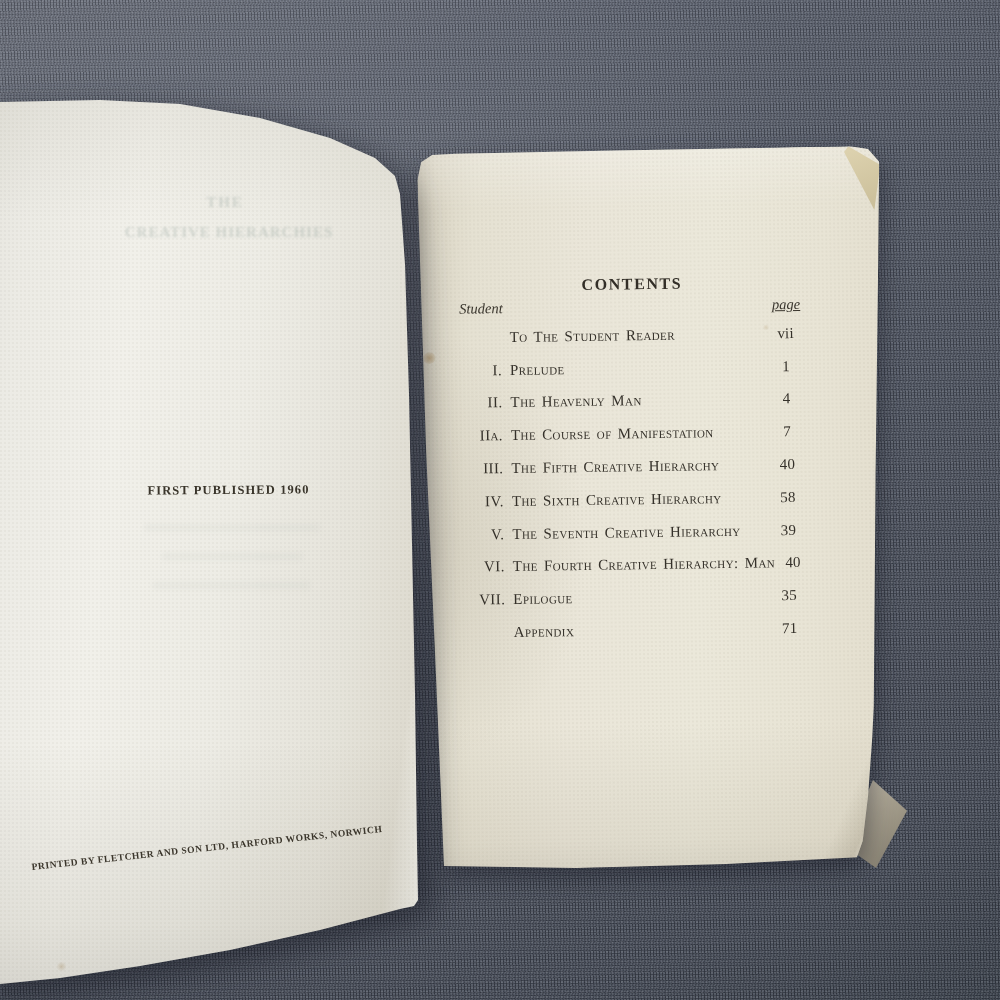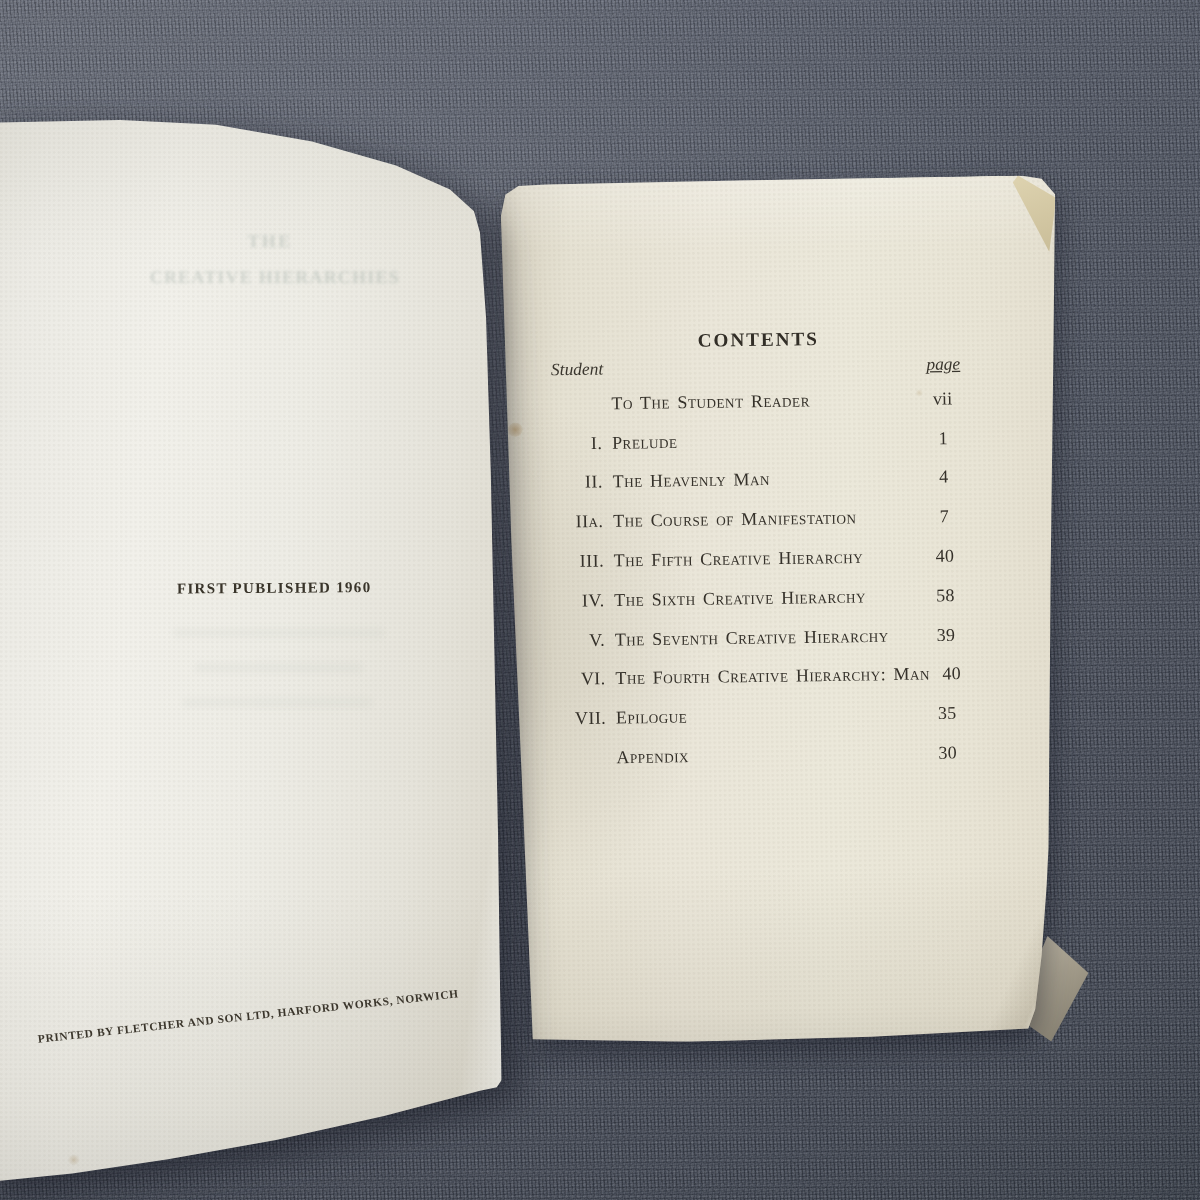--- a/index.html
+++ b/index.html
@@ -183,21 +183,21 @@
           <span class="pg">40</span>
         </div>
         <div class="toc-row">
           <span class="num">VII.</span>
           <span class="ttl">Epilogue</span>
           <span class="pg">35</span>
         </div>
         <div class="toc-row">
           <span class="num"></span>
           <span class="ttl">Appendix</span>
-          <span class="pg">30</span>
+          <span class="pg">71</span>
         </div>
       </div>
     </div>
   </div>
 
   <div class="left-wrap">
     <div class="left-page">
       <div class="left-grain"></div>
 
       <div class="ghost ghost-1">THE</div>

